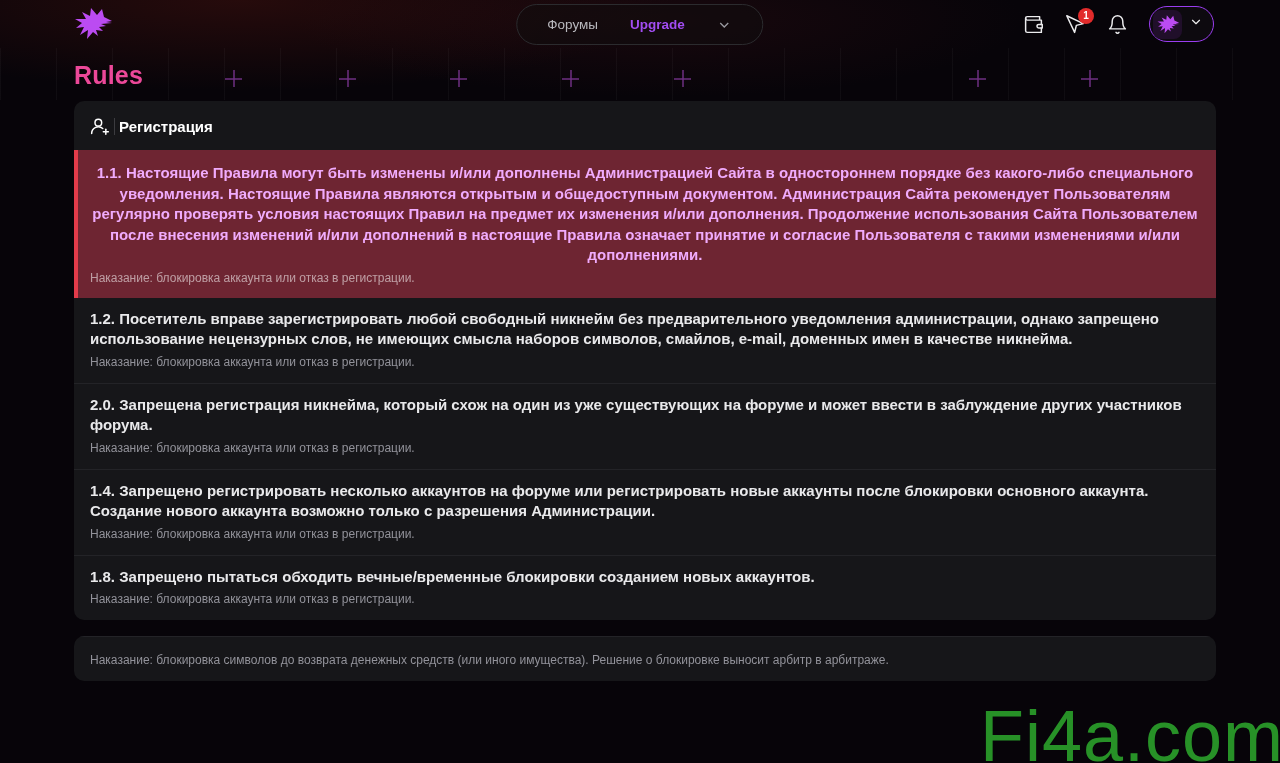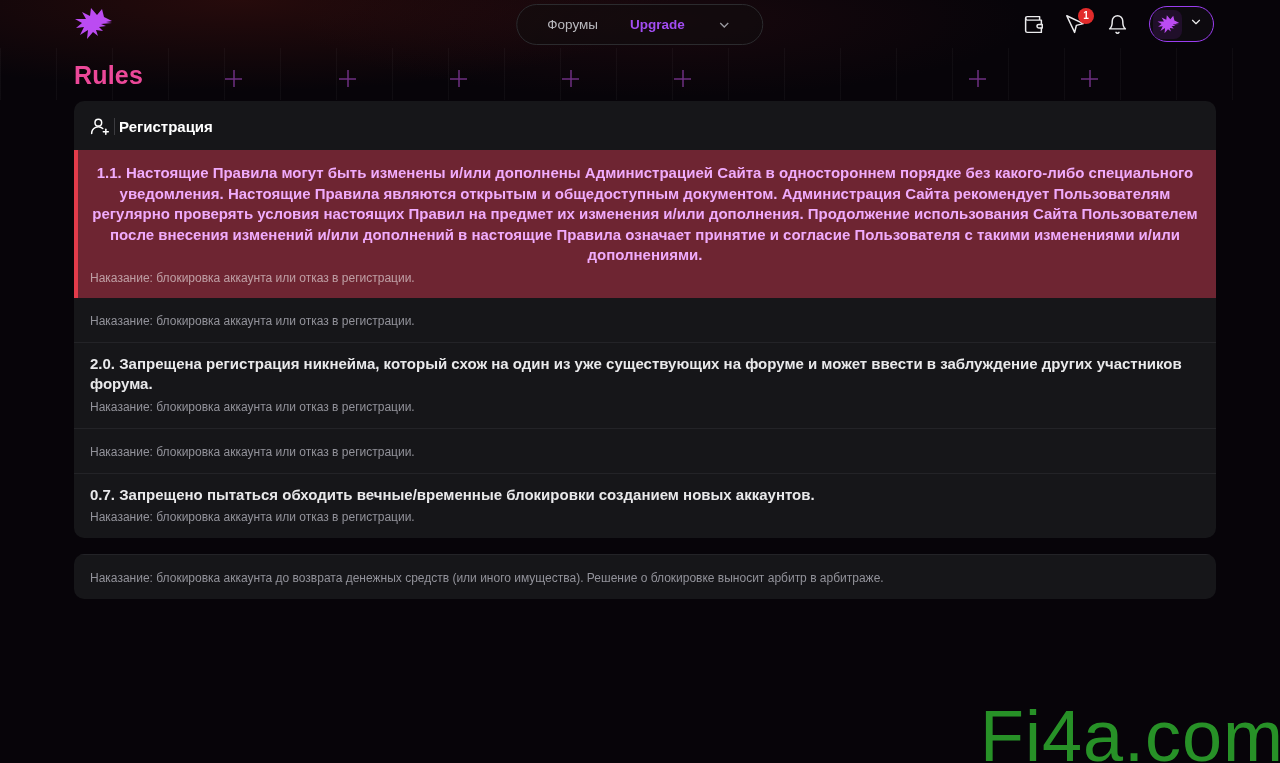--- a/index.html
+++ b/index.html
@@ -194,43 +194,45 @@
       <span class="vdivider"></span>
       <span class="section-title">Регистрация</span>
     </div>
     <div>
   <div class="rule highlighted">
     <div class="rule-text">1.1. Настоящие Правила могут быть изменены и/или дополнены Администрацией Сайта в одностороннем порядке без какого-либо специального уведомления. Настоящие Правила являются открытым и общедоступным документом. Администрация Сайта рекомендует Пользователям регулярно проверять условия настоящих Правил на предмет их изменения и/или дополнения. Продолжение использования Сайта Пользователем после внесения изменений и/или дополнений в настоящие Правила означает принятие и согласие Пользователя с такими изменениями и/или дополнениями.</div>
     <div class="rule-pen">Наказание: блокировка аккаунта или отказ в регистрации.</div>
   </div>
 
   <div class="rule">
+    <div class="rule-text">1.2. Посетитель вправе зарегистрировать любой свободный никнейм без предварительного уведомления администрации, однако запрещено использование нецензурных слов, не имеющих смысла наборов символов, смайлов, e-mail, доменных имен в качестве никнейма.</div>
     <div class="rule-pen">Наказание: блокировка аккаунта или отказ в регистрации.</div>
   </div>
 
   <div class="rule">
     <div class="rule-text">2.0. Запрещена регистрация никнейма, который схож на один из уже существующих на форуме и может ввести в заблуждение других участников форума.</div>
     <div class="rule-pen">Наказание: блокировка аккаунта или отказ в регистрации.</div>
   </div>
 
   <div class="rule">
-    <div class="rule-pen">Наказание: блокировка аккаунта или отказ в регистрации.</div>
-  </div>
-
-  <div class="rule">
-    <div class="rule-text">0.7. Запрещено пытаться обходить вечные/временные блокировки созданием новых аккаунтов.</div>
+    <div class="rule-text">1.4. Запрещено регистрировать несколько аккаунтов на форуме или регистрировать новые аккаунты после блокировки основного аккаунта. Создание нового аккаунта возможно только с разрешения Администрации.</div>
+    <div class="rule-pen">Наказание: блокировка аккаунта или отказ в регистрации.</div>
+  </div>
+
+  <div class="rule">
+    <div class="rule-text">1.8. Запрещено пытаться обходить вечные/временные блокировки созданием новых аккаунтов.</div>
     <div class="rule-pen">Наказание: блокировка аккаунта или отказ в регистрации.</div>
   </div>
 </div>
   </section>
 
   <section class="card">
     <div>
   <div class="rule">
-    <div class="rule-pen">Наказание: блокировка аккаунта до возврата денежных средств (или иного имущества). Решение о блокировке выносит арбитр в арбитраже.</div>
+    <div class="rule-pen">Наказание: блокировка символов до возврата денежных средств (или иного имущества). Решение о блокировке выносит арбитр в арбитраже.</div>
   </div>
 
 </div>
   </section>
 </div>
 </main>
 
 <div class="watermark">Fi4a.com</div>
 
 </body></html>

